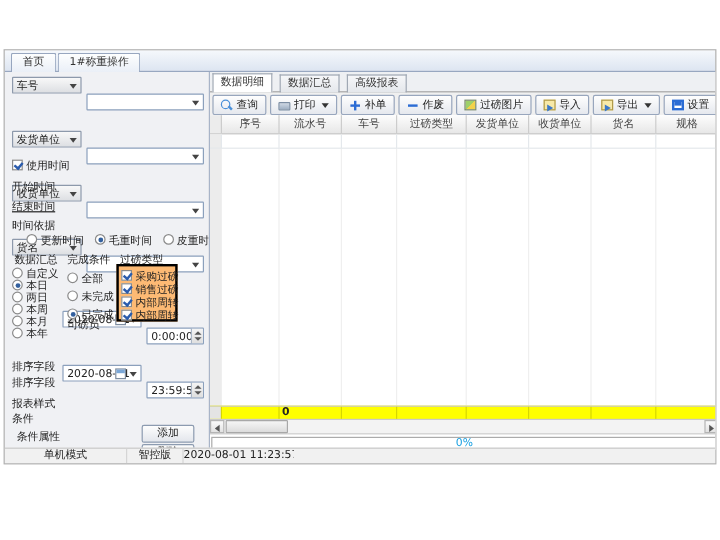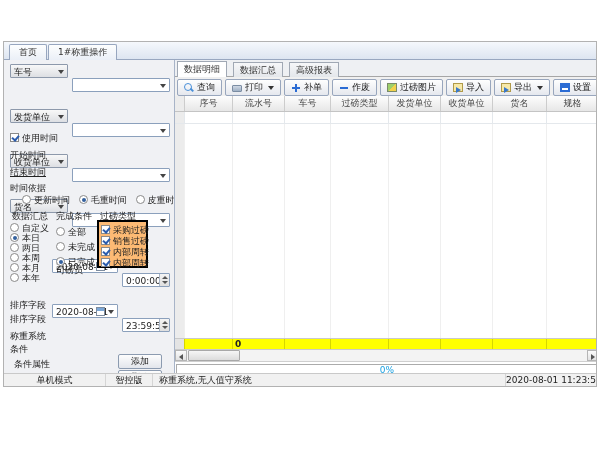--- a/index.html
+++ b/index.html
@@ -209,21 +209,21 @@
       <div style="height:11px;white-space:nowrap;"><span class="chkbox on"></span> <span>内部周转</span></div>
       <div style="height:11px;white-space:nowrap;"><span class="chkbox on"></span> <span>内部周转</span></div>
     </div>
 
     <div class="ar lbl" style="left:52px;top:204px;">司磅员</div>
 
     <div class="ar lbl" style="left:6px;top:239px;">排序字段</div>
 
     <div class="ar lbl" style="left:6px;top:253px;">排序字段</div>
 
-    <div class="ar lbl" style="left:6px;top:270px;">称重系统</div>
+    <div class="ar lbl" style="left:6px;top:270px;">报表样式</div>
 
     <div class="ar lbl" style="left:6px;top:283px;">条件</div>
 
     <div class="ar lbl" style="left:10px;top:298px;">条件属性</div>
 
     <div class="ar sbtn" style="left:114px;top:294px;width:44px;height:15px;">
       <span>添加</span>
     </div>
 
     <div class="ar lbl" style="left:14px;top:314px;">操作符</div>
@@ -341,17 +341,16 @@
       </div>
       <div class="progress">
         <span>0%</span>
       </div>
     </div>
   </div>
 
   <div class="statusbar">
     <div class="scell" style="width:102px;text-align:center;">单机模式</div>
     <div class="scell" style="width:47px;text-align:center;">智控版</div>
-    <div class="scell" style="width:353px;padding-left:6px;">称重系统,无人值守系统</div>
     <div class="scell" style="width:92px;text-align:center;border-right:none;">2020-08-01 11:23:57</div>
   </div>
 
 </div>
 
 </body></html>

